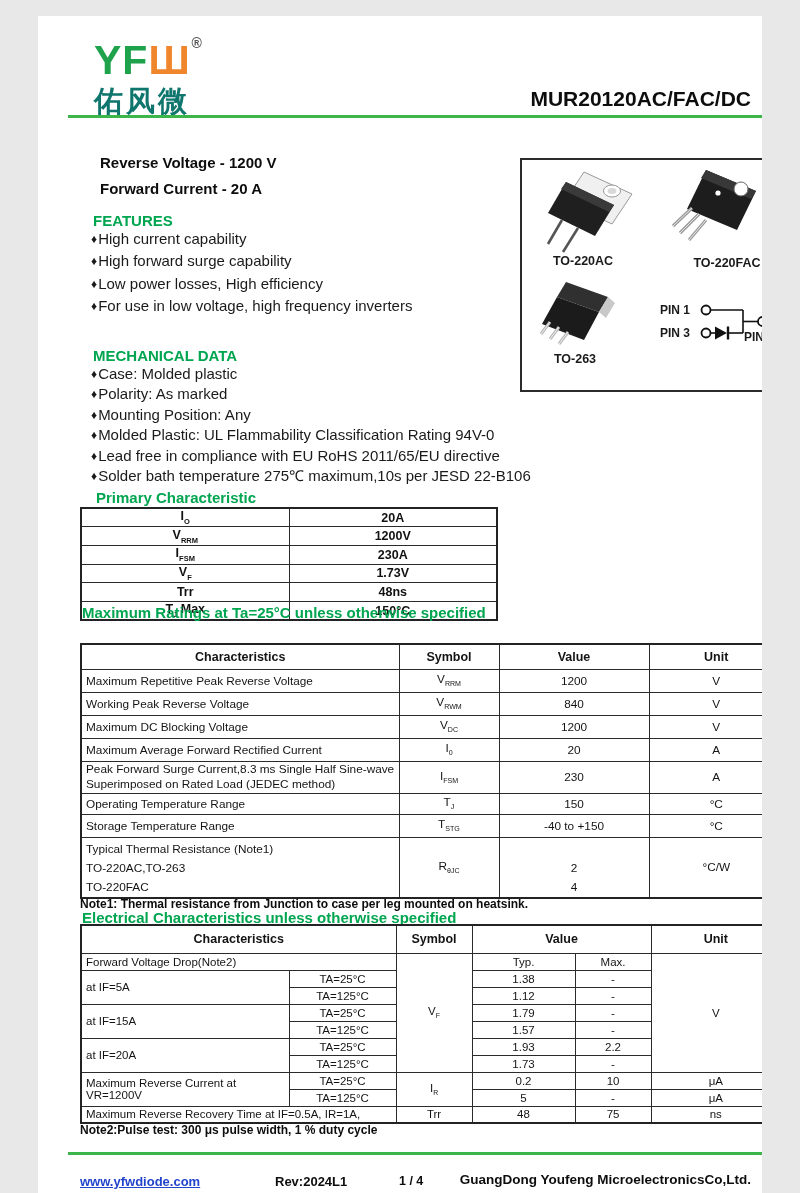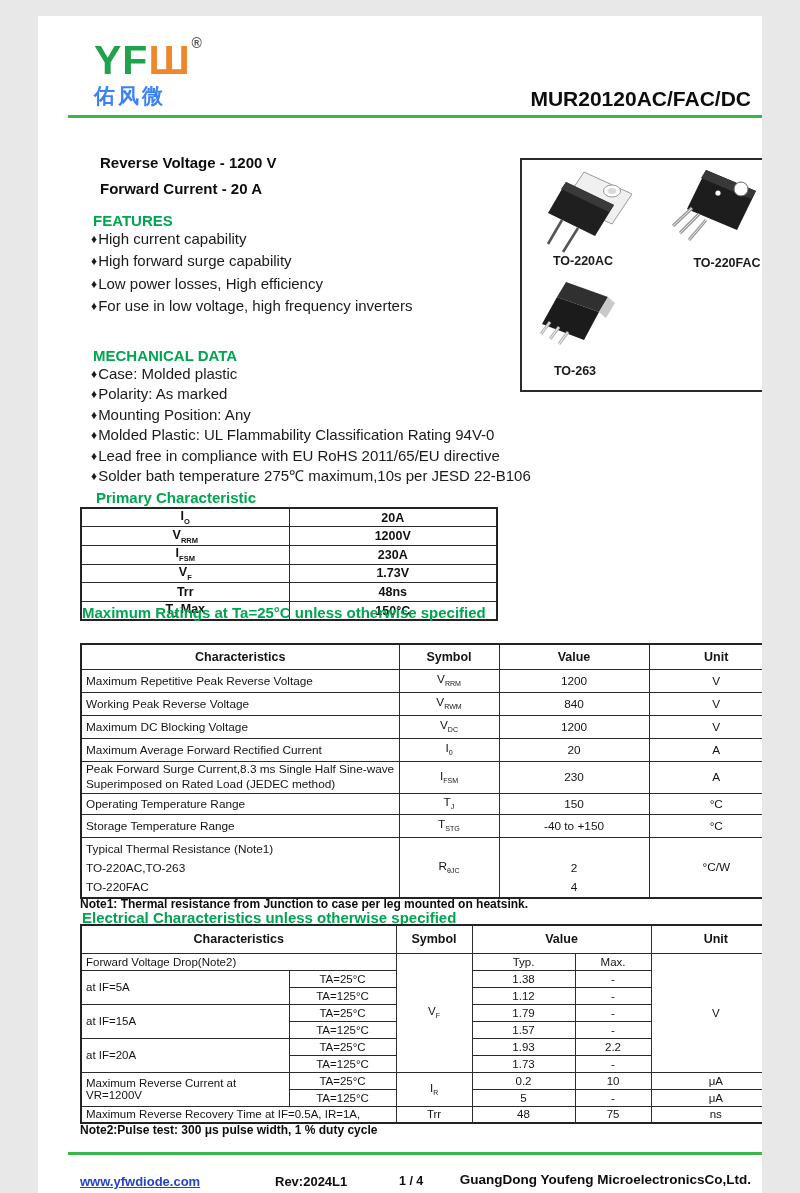--- a/index.html
+++ b/index.html
@@ -9,21 +9,21 @@
     font-family: "Liberation Sans", sans-serif; color: #111; overflow: hidden;
     margin: 16px auto;
   }
   .abs { position: absolute; }
 
   
   .logo-row { font-weight: bold; font-size: 41px; line-height: 42px; letter-spacing: 1px; }
   .logo-yf { color: #1fa24c; }
   .logo-w  { color: #f0862b; }
   .logo-reg { font-size: 14px; color: #555; vertical-align: 26px; font-weight: bold; margin-left: 1px;}
-  .logo-cn { font-size: 21px; font-weight: bold; color: #3b82f6; letter-spacing: 3px; margin-top: 1px; }
+  .logo-cn { font-size: 29px; font-weight: bold; color: #0f766e; letter-spacing: 3px; margin-top: 1px; }
   .part-number { font-size: 21px; font-weight: bold; color: #0d0d0d; }
   .rule { background: #3cb54b; }
 
   
   .doc-title { font-size: 15.5px; font-weight: bold; color: #0d0d0d; }
   .spec-line { font-size: 15px; font-weight: bold; color: #0d0d0d; }
   .sec-h { font-size: 15px; font-weight: bold; color: #00a550; }
   .plist { font-size: 15px; color: #1a1a1a; }
   .plist .li { white-space: nowrap; }
   .blt { font-size: 12px; margin-right: 1px; vertical-align: 1px; }
@@ -116,22 +116,39 @@
       <polygon points="30,4 72,19 63,34 21,19" fill="#303030"></polygon>
       <polygon points="72,19 79,25 70,40 63,34" fill="#c9c9c9"></polygon>
       <polygon points="21,19 63,34 48,62 6,46" fill="#1b1b1b"></polygon>
       <path d="M14,44 L5,56" stroke="#b5b5b5" stroke-width="3" fill="none"></path>
       <path d="M23,49 L14,61" stroke="#b5b5b5" stroke-width="3" fill="none"></path>
       <path d="M32,54 L23,66" stroke="#b5b5b5" stroke-width="3" fill="none"></path>
       <path d="M14,44 L5,56" stroke="#f2f2f2" stroke-width="1" fill="none"></path>
       <path d="M23,49 L14,61" stroke="#f2f2f2" stroke-width="1" fill="none"></path>
       <path d="M32,54 L23,66" stroke="#f2f2f2" stroke-width="1" fill="none"></path>
     </svg>
-    <div class="abs pkg-label" style="left:18px; top:204px; width:70px;">TO-263</div>
-
+    <div class="abs pkg-label" style="left:18px; top:192px; width:70px;">TO-263</div>
+
+    <div class="abs" style="left:118px; top:136px; width:150px; height:72px;">
+      <svg class="abs" style="left:0; top:0;" width="150" height="72" viewBox="0 0 150 72">
+        <circle cx="66" cy="14" r="4.5" fill="#fff" stroke="#111" stroke-width="1.8"></circle>
+        <line x1="70.5" y1="14" x2="103" y2="14" stroke="#111" stroke-width="1.6"></line>
+        <line x1="103" y1="14" x2="103" y2="37" stroke="#111" stroke-width="1.6"></line>
+        <circle cx="66" cy="37" r="4.5" fill="#fff" stroke="#111" stroke-width="1.8"></circle>
+        <line x1="70.5" y1="37" x2="75" y2="37" stroke="#111" stroke-width="1.6"></line>
+        <polygon points="75,30.5 75,43.5 87,37" fill="#111"></polygon>
+        <line x1="88" y1="30.5" x2="88" y2="43.5" stroke="#111" stroke-width="2.4"></line>
+        <line x1="88" y1="37" x2="103" y2="37" stroke="#111" stroke-width="1.6"></line>
+        <line x1="103" y1="25.5" x2="118" y2="25.5" stroke="#111" stroke-width="1.6"></line>
+        <circle cx="122.5" cy="25.5" r="4.5" fill="#fff" stroke="#111" stroke-width="1.8"></circle>
+      </svg>
+      <span class="abs pin-label" style="left:20px; top:7px;">PIN 1</span>
+      <span class="abs pin-label" style="left:20px; top:30px;">PIN 3</span>
+      <span class="abs pin-label" style="left:104px; top:34px;">PIN 2</span>
+    </div>
   </div>
 
   <div class="abs sec-h" style="left:58px; top:473px;">Primary Characteristic</div>
   <table class="tbl primary-tbl" style="left:42px; top:491px; width:416px;">
     <colgroup>
         <col style="width:208px">
         <col style="width:208px">
       </colgroup>
     <tbody>
         <tr style="height:18.7px">

